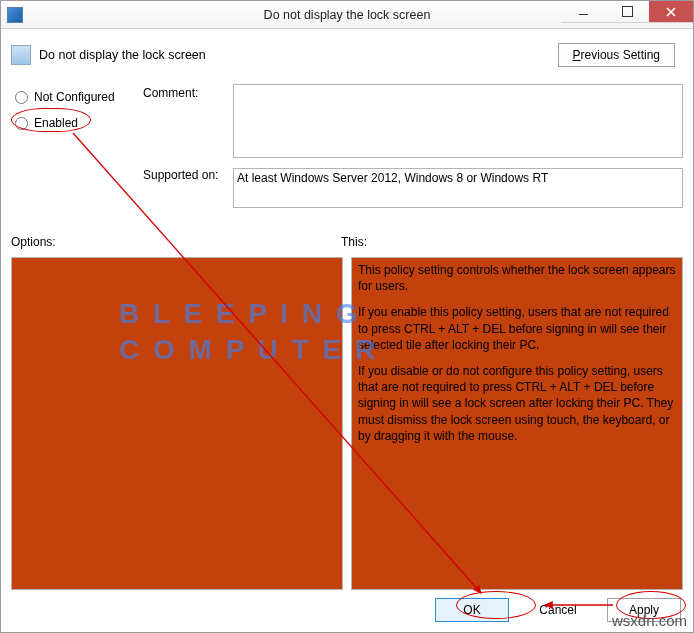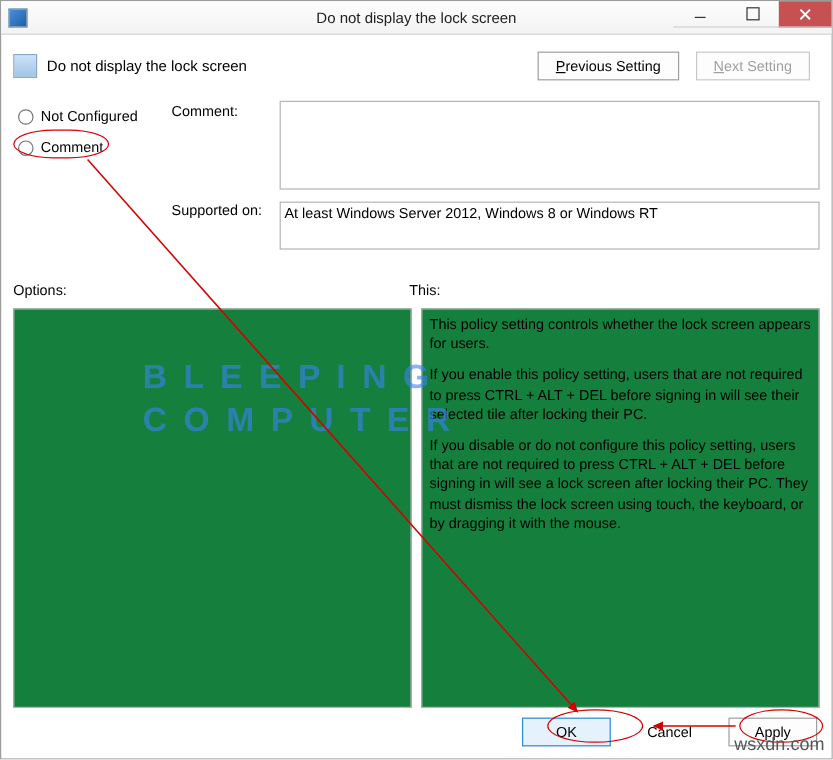--- a/index.html
+++ b/index.html
@@ -32,21 +32,21 @@
   .lbl-col { position:absolute; left:132px; top:0; width:85px; font-size:12px; }
   .comment-box { position:absolute; left:222px; right:0; top:0; height:74px; }
   .comment-box textarea, .supported-box textarea { width:100%; height:100%; resize:none; border:1px solid #b4b4b4; font-family:inherit; font-size:12px; padding:2px 3px; background:#fff; }
   .supported-lbl { position:absolute; left:132px; top:84px; width:90px; text-align:left; }
   .supported-box { position:absolute; left:222px; right:0; top:84px; height:40px; }
   .supported-box textarea { color:#000; overflow-y:scroll; }
   
   .mid-labels { position:absolute; top:206px; left:10px; right:10px; display:flex; }
   .mid-labels .ol { width:330px; }
   .panes { position:absolute; top:228px; left:10px; right:10px; bottom:42px; display:flex; gap:8px; }
-  .pane { flex:1; border:1px solid #b4b4b4; background:#15803d; overflow-y:scroll; padding:4px 6px; font-size:12px; line-height:1.35; }
+  .pane { flex:1; border:1px solid #b4b4b4; background:#c2410c; overflow-y:scroll; padding:4px 6px; font-size:12px; line-height:1.35; }
   .pane.options{ }
   .pane.help p{ margin:0 0 10px 0; }
   
   .footer { position:absolute; bottom:10px; right:12px; display:flex; gap:12px; align-items:center; }
   .footer .btn { padding:4px 0; width:74px; }
   .footer .ok { background:#e5f1fb; border-color:#2a8dd4; }
   
   .anno { position:absolute; pointer-events:none; }
   .ov-ellipse { border:1.6px solid #d40000; border-radius:50%; }
   #ov1 { left:10px; top:107px; width:80px; height:24px; border-radius:50%/60%; }
@@ -81,33 +81,32 @@
 
   <div class="client">
 
     <div class="header-row">
       <div class="header-icon"></div>
       <div class="header-title">Do not display the lock screen</div>
     </div>
 
     <div class="nav-btns">
       <button class="btn"><u>P</u><span>revious Setting</span></button>
-      <button class="btn disabled"><u>N</u><span>ext Setting</span></button>
     </div>
 
     <div class="config-row">
 
       <div class="radios">
         <label class="radio-opt">
           <input type="radio" name="st" style="">
           <span>Not Configured</span>
         </label>
         <label class="radio-opt">
           <input type="radio" name="st" style="">
-          <span>Comment</span>
+          <span>Enabled</span>
         </label>
       </div>
 
       <div class="lbl-col" style="top:2px;">Comment:</div>
       <div class="comment-box">
         <textarea value="" style=""></textarea>
       </div>
 
       <div class="lbl-col supported-lbl">Supported on:</div>
       <div class="supported-box">

